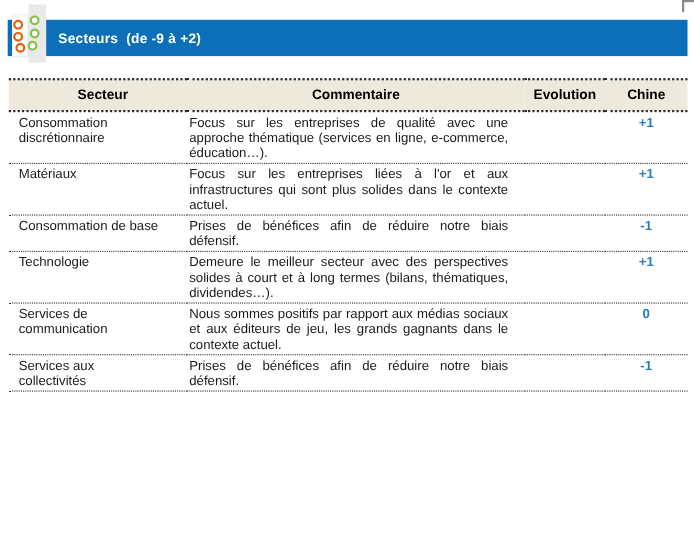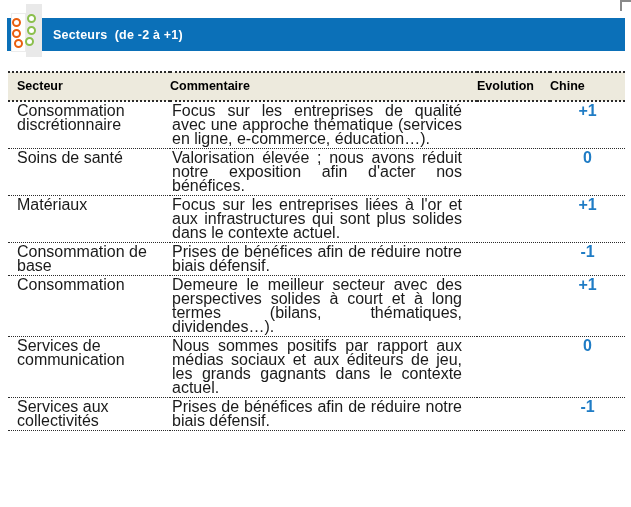--- a/index.html
+++ b/index.html
@@ -49,47 +49,47 @@
     position:absolute; left:8px; top:71px; width:617px;
     border-collapse:collapse; table-layout:fixed;
   }
   col.c1 { width:162px; } col.c2 { width:307px; }
   col.c3 { width:73px; }  col.c4 { width:75px; }
 
   thead th {
     background:var(--header-beige,#edeadd);
     border-top:2px dotted #2b2b2b; border-bottom:2px dotted #2b2b2b;
     font-size:12.5px; font-weight:bold; color:#000;
-    padding:6px 0 7px 0; vertical-align:top; text-align:left;
+    padding:6px 0 7px 0; vertical-align:top; text-align:center;
   }
-  thead th.h-sector { text-align:left; padding-left:9px;margin-left:23px; }
+  thead th.h-sector { text-align:center; padding-left:9px;margin-left:23px; }
 
   tbody td {
     border-bottom:1.5px dotted #2b2b2b;
-    vertical-align:top; font-size:16px; line-height:14px;
+    vertical-align:top; font-size:12px; line-height:14px;
     padding-top:2px; padding-bottom:2px;
   }
   td.c-sector  { padding-left:9px; padding-right:23px; }
   td.c-comment { text-align:justify; padding-left:2px; padding-right:15px;margin-top:25px; }
   td.c-evo     { text-align:center; }
   td.c-note    { text-align:center; font-weight:bold; color:var(--note-blue,#1f7cc5); }
 
   .tri-up {
     display:inline-block; width:0; height:0; margin-top:3px;
     border-left:5px solid transparent; border-right:5px solid transparent;
     border-bottom:8px solid var(--note-blue,#1f7cc5);
   }
 </style>
 </head>
 <body>
 
 <div class="corner-mark"></div>
 
 <div class="banner">
-  <span class="banner-title">Secteurs  (de -2 à +1)</span>
+  <span class="banner-title">Secteurs  (de -9 à +2)</span>
 </div>
 
 <div>
   <div class="logo-strip-white"></div>
   <div class="logo-strip-gray"></div>
   <div class="ring orange o1"></div>
   <div class="ring orange o2"></div>
   <div class="ring orange o3"></div>
   <div class="ring green g1"></div>
   <div class="ring green g2"></div>
@@ -114,44 +114,38 @@
   <tbody id="rows-body">
   <tr>
     <td class="c-sector">Consommation discrétionnaire</td>
     <td class="c-comment">Focus sur les entreprises de qualité avec une approche thématique (services en ligne, e-commerce, éducation…).</td>
     <td class="c-evo"></td>
     <td class="c-note">+1</td>
   </tr>
 
 
 
-  <tr>
-    <td class="c-sector">Soins de santé</td>
-    <td class="c-comment">Valorisation élevée ; nous avons réduit notre exposition afin d'acter nos bénéfices.</td>
-    <td class="c-evo"></td>
-    <td class="c-note">0</td>
-  </tr>
 
 
   <tr>
     <td class="c-sector">Matériaux</td>
     <td class="c-comment">Focus sur les entreprises liées à l'or et aux infrastructures qui sont plus solides dans le contexte actuel.</td>
     <td class="c-evo"></td>
     <td class="c-note">+1</td>
   </tr>
 
   <tr>
     <td class="c-sector">Consommation de base</td>
     <td class="c-comment">Prises de bénéfices afin de réduire notre biais défensif.</td>
     <td class="c-evo"></td>
     <td class="c-note">-1</td>
   </tr>
 
   <tr>
-    <td class="c-sector">Consommation</td>
+    <td class="c-sector">Technologie</td>
     <td class="c-comment">Demeure le meilleur secteur avec des perspectives solides à court et à long termes (bilans, thématiques, dividendes…).</td>
     <td class="c-evo"></td>
     <td class="c-note">+1</td>
   </tr>
 
   <tr>
     <td class="c-sector">Services de communication</td>
     <td class="c-comment">Nous sommes positifs par rapport aux médias sociaux et aux éditeurs de jeu, les grands gagnants dans le contexte actuel.</td>
     <td class="c-evo"></td>
     <td class="c-note">0</td>

